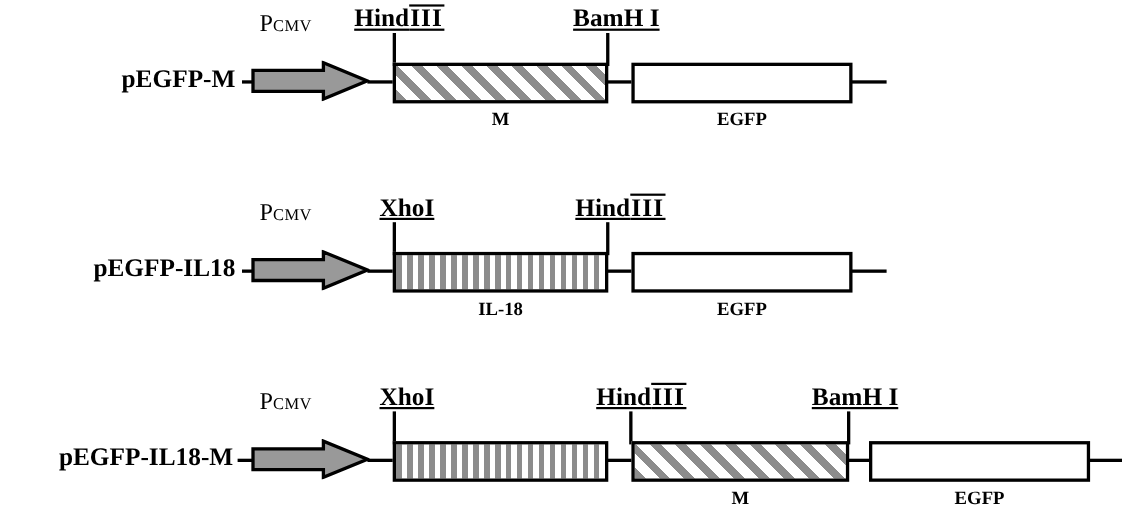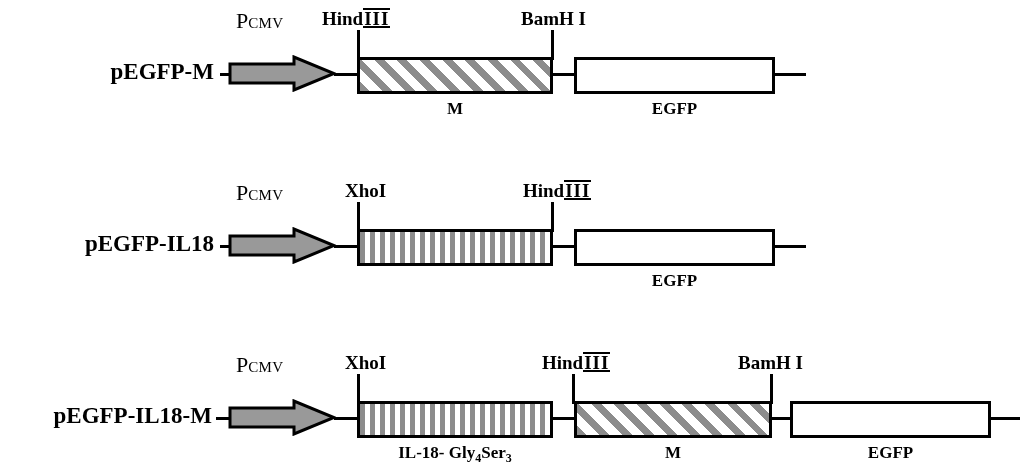--- a/index.html
+++ b/index.html
@@ -45,21 +45,21 @@
     font-size:17px;line-height:1;white-space:nowrap;
   }
   .gene-label sub{font-size:12px;vertical-align:baseline;position:relative;top:4px;}
 
   
   .site{position:absolute;}
   .site .tick{position:absolute;left:0;top:0;width:3px;background:#000;}
   .site .site-label{
     position:absolute;left:50%;transform:translateX(-50%);
     bottom:100%;margin-bottom:2px;
-    font-weight:bold;font-size:19px;line-height:1;white-space:nowrap;
+    font-weight:bold;font-size:23px;line-height:1;white-space:nowrap;text-decoration:underline;
   }
   .site.anchor-left .site-label{left:0;transform:none;}
 
   
   .pcmv{
     position:absolute;font-size:22px;line-height:1;white-space:nowrap;
     font-weight:normal;
   }
   .pcmv .sc{font-size:15px;letter-spacing:.3px;margin-top:48px;}
 
@@ -131,20 +131,21 @@
     <div class="pcmv" style="left:236px;top:12px;">P<span class="sc">CMV</span></div>
 
     <div class="line" style="left:334px;top:75px;width:26px;"></div>
 
     <div class="site anchor-left" style="left:357px;top:32px;height:30px;">
       <div class="tick" style="height:30px;"></div>
       <div class="site-label" style="left:-12px;">XhoI</div>
     </div>
 
     <div class="box hatch-vert" style="left:357px;top:59px;width:196px;height:37px;"></div>
+    <div class="gene-label" style="left:357px;top:102px;width:196px;">IL-18</div>
 
     <div class="site" style="left:551px;top:32px;height:30px;">
       <div class="tick" style="height:30px;"></div>
       <div class="site-label" style="left:-28px;transform:none;">Hind<span class="rom3">III</span></div>
     </div>
 
     <div class="line" style="left:552px;top:75px;width:24px;"></div>
 
     <div class="box" style="left:574px;top:59px;width:201px;height:37px;"></div>
     <div class="gene-label" style="left:574px;top:102px;width:201px;">EGFP</div>
@@ -167,21 +168,20 @@
     <div class="pcmv" style="left:236px;top:16px;">P<span class="sc">CMV</span></div>
 
     <div class="line" style="left:334px;top:79px;width:26px;"></div>
 
     <div class="site anchor-left" style="left:357px;top:36px;height:30px;">
       <div class="tick" style="height:30px;"></div>
       <div class="site-label" style="left:-12px;">XhoI</div>
     </div>
 
     <div class="box hatch-vert" style="left:357px;top:63px;width:196px;height:37px;"></div>
-    <div class="gene-label" style="left:337px;top:106px;width:236px;"><span>IL-18- Gly</span><sub>4</sub><span>Ser</span><sub>3</sub></div>
 
     <div class="site" style="left:572px;top:36px;height:30px;">
       <div class="tick" style="height:30px;"></div>
       <div class="site-label" style="left:-30px;transform:none;">Hind<span class="rom3">III</span></div>
     </div>
 
     <div class="line" style="left:552px;top:79px;width:24px;"></div>
 
     <div class="box hatch-diag" style="left:574px;top:63px;width:198px;height:37px;"></div>
     <div class="gene-label" style="left:574px;top:106px;width:198px;">M</div>

